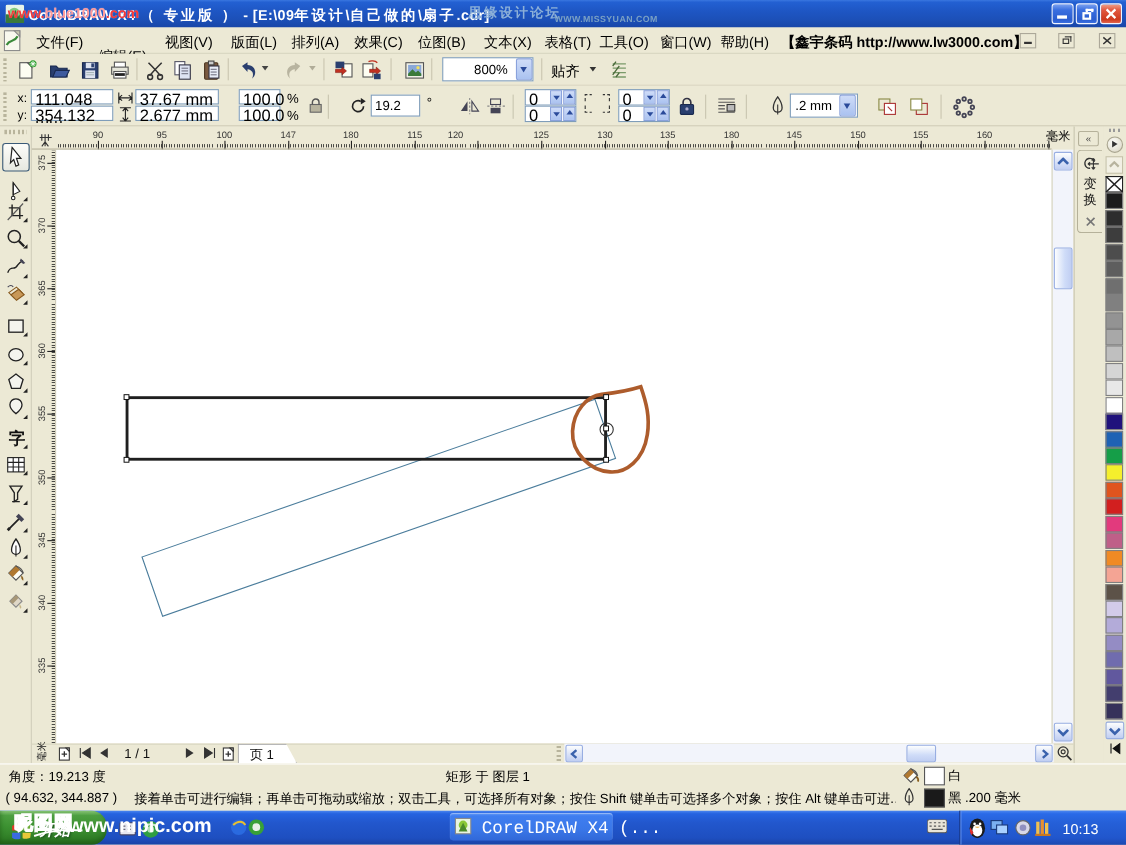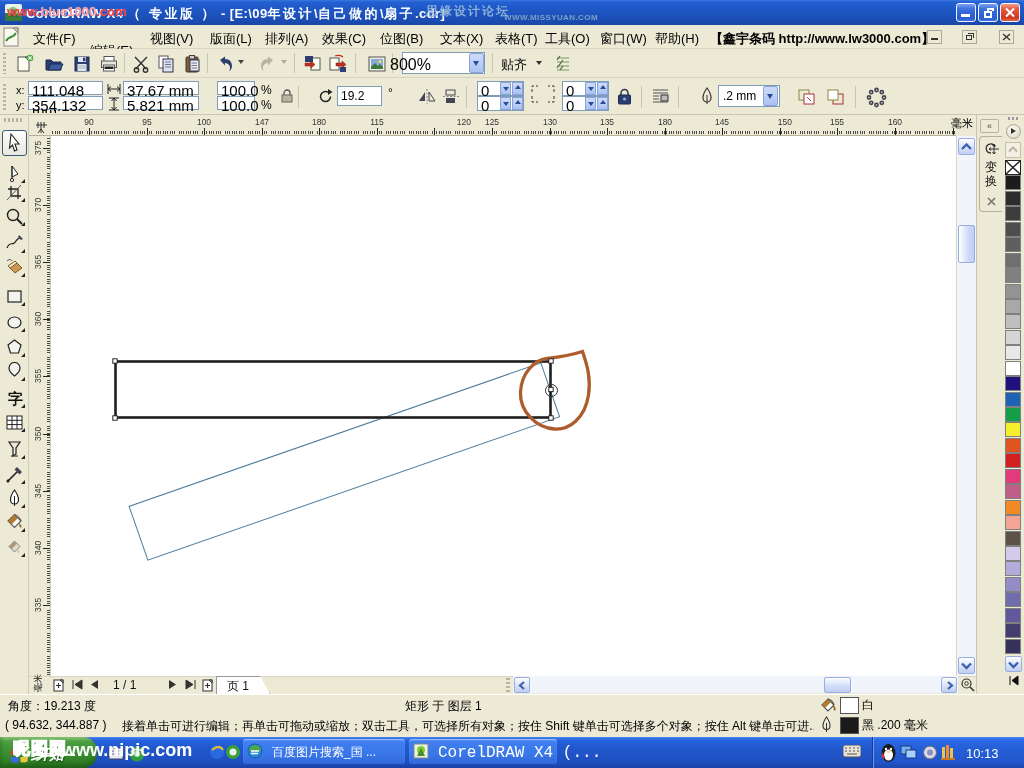--- a/index.html
+++ b/index.html
@@ -156,21 +156,21 @@
     </svg>
 <div class="vsep" style="left:355px;top:4px;height:20px"></div>
 <svg class="abs" style="left:367px;top:5px" width="20" height="20" viewBox="0 0 20 20">
       <rect x="2" y="3" width="16" height="14" fill="#f0f0e6" stroke="#555"></rect>
       <rect x="4" y="5" width="12" height="10" fill="#8aa8d8"></rect>
       <path d="M4 13 L8 9 L11 12 L13 10 L16 13 L16 15 L4 15 Z" fill="#3a7a3a"></path>
       <circle cx="13" cy="7.5" r="1.5" fill="#f0e060"></circle>
     </svg>
 <div class="vsep" style="left:392px;top:4px;height:20px"></div>
 <div class="abs" style="left:402px;top:3px;width:83px;height:22px;background:#fff;border:1px solid #7f9db9"></div>
-<div class="abs" style="left:390px;top:7px;font-size:16px">800%</div>
+<div class="abs" style="left:431px;top:7px;font-size:12px">800%</div>
 <div class="abs" style="left:469px;top:4px;width:15px;height:20px;background:linear-gradient(180deg,#cfdcf8,#aac2f0);border:1px solid #8aa2dc;border-radius:2px"></div>
 <div class="arr" style="left:473px;top:12px;border-left:3.5px solid transparent;border-right:3.5px solid transparent;border-top:5px solid #2a4a9a"></div>
 <div class="vsep" style="left:492px;top:4px;height:20px"></div>
 <div class="abs cjk" style="left:501px;top:7px;font-size:13px">贴齐</div>
 <div class="arr" style="left:536px;top:12px;border-left:3.5px solid transparent;border-right:3.5px solid transparent;border-top:4px solid #333"></div>
 <svg class="abs" style="left:553px;top:5px" width="20" height="20" viewBox="0 0 20 20">
       <path d="M4 4 H16 M4 8 H16 M4 12 H16 M4 16 H16" stroke="#7a9a6a" stroke-width="1.2"></path>
       <path d="M7 2 L4 6 M10 6 L7 10 M7 10 L4 14 M10 12 L7 16" stroke="#4a6a3a" stroke-width="1.2"></path>
     </svg>
 </div>
@@ -180,21 +180,21 @@
 <div class="inbox" style="left:28px;top:3px;width:75px;height:14px">111.048 mm</div>
 <div class="lbl" style="left:16px;top:21px">y:</div>
 <div class="inbox" style="left:28px;top:18px;width:75px;height:14px">354.132 mm</div>
 <svg class="abs" style="left:107px;top:5px" width="14" height="12">
       <path d="M1 1 V11 M13 1 V11 M1 6 H13 M4 3.5 L1 6 L4 8.5 M10 3.5 L13 6 L10 8.5" stroke="#222" stroke-width="1" fill="none"></path>
     </svg>
 <div class="inbox" style="left:123px;top:3px;width:76px;height:14px">37.67 mm</div>
 <svg class="abs" style="left:108px;top:19px" width="12" height="14">
       <path d="M1 1 H11 M1 13 H11 M6 1 V13 M3.5 4 L6 1 L8.5 4 M3.5 10 L6 13 L8.5 10" stroke="#222" stroke-width="1" fill="none"></path>
     </svg>
-<div class="inbox" style="left:123px;top:18px;width:76px;height:14px">5.821 mm</div>
+<div class="inbox" style="left:123px;top:18px;width:76px;height:14px">2.677 mm</div>
 <div class="inbox" style="left:217px;top:3px;width:38px;height:14px">100.0</div>
 <div class="lbl" style="left:261px;top:5px;font-size:12px">%</div>
 <div class="inbox" style="left:217px;top:18px;width:38px;height:14px">100.0</div>
 <div class="lbl" style="left:261px;top:20px;font-size:12px">%</div>
 <svg class="abs" style="left:280px;top:10px" width="14" height="16">
       <rect x="2" y="7" width="10" height="7" fill="#b8b49e" stroke="#666"></rect>
       <path d="M4 7 V5 a3 3 0 0 1 6 0 V7" fill="none" stroke="#555" stroke-width="1.3"></path>
     </svg>
 <div class="vsep" style="left:298px;top:8px;height:22px"></div>
 <svg class="abs" style="left:318px;top:11px" width="15" height="15">
@@ -372,27 +372,27 @@
 <div class="abs cjk" style="left:951px;top:116px;font-size:11px">毫米</div>
 <svg class="abs" style="left:35px;top:121px" width="13" height="13">
     <path d="M1 4 H12 M3 1 V7 M6 1 V12 M9 1 V7 M6 8 L3 12 M6 8 L9 12" stroke="#333" stroke-width="1"></path>
   </svg>
 <div class="abs" style="left:77px;top:117px;width:24px;text-align:center;font-size:8.5px;color:#333">90</div>
 <div class="abs" style="left:135px;top:117px;width:24px;text-align:center;font-size:8.5px;color:#333">95</div>
 <div class="abs" style="left:192px;top:117px;width:24px;text-align:center;font-size:8.5px;color:#333">100</div>
 <div class="abs" style="left:250px;top:117px;width:24px;text-align:center;font-size:8.5px;color:#333">147</div>
 <div class="abs" style="left:307px;top:117px;width:24px;text-align:center;font-size:8.5px;color:#333">180</div>
 <div class="abs" style="left:365px;top:117px;width:24px;text-align:center;font-size:8.5px;color:#333">115</div>
-<div class="abs" style="left:447px;top:117px;width:24px;text-align:right;font-size:8.5px;color:#333">120</div>
+<div class="abs" style="left:407px;top:117px;width:24px;text-align:left;font-size:8.5px;color:#333">120</div>
 <div class="abs" style="left:480px;top:117px;width:24px;text-align:center;font-size:8.5px;color:#333">125</div>
 <div class="abs" style="left:538px;top:117px;width:24px;text-align:center;font-size:8.5px;color:#333">130</div>
 <div class="abs" style="left:595px;top:117px;width:24px;text-align:center;font-size:8.5px;color:#333">135</div>
 <div class="abs" style="left:653px;top:117px;width:24px;text-align:center;font-size:8.5px;color:#333">180</div>
 <div class="abs" style="left:710px;top:117px;width:24px;text-align:center;font-size:8.5px;color:#333">145</div>
-<div class="abs" style="left:768px;top:117px;width:24px;text-align:right;font-size:8.5px;color:#333">150</div>
+<div class="abs" style="left:768px;top:117px;width:24px;text-align:center;font-size:8.5px;color:#333">150</div>
 <div class="abs" style="left:825px;top:117px;width:24px;text-align:center;font-size:8.5px;color:#333">155</div>
 <div class="abs" style="left:883px;top:117px;width:24px;text-align:center;font-size:8.5px;color:#333">160</div>
 <div class="abs" style="left:51px;top:131px;width:905px;height:3px;background:repeating-linear-gradient(90deg,transparent 0 1.4px,#4a4a46 1.4px 2.3px)"></div>
 <div class="abs" style="left:89px;top:128px;width:1px;height:8px;background:#222"></div>
 <div class="abs" style="left:147px;top:128px;width:1px;height:8px;background:#222"></div>
 <div class="abs" style="left:204px;top:128px;width:1px;height:8px;background:#222"></div>
 <div class="abs" style="left:262px;top:128px;width:1px;height:8px;background:#222"></div>
 <div class="abs" style="left:319px;top:128px;width:1px;height:8px;background:#222"></div>
 <div class="abs" style="left:377px;top:128px;width:1px;height:8px;background:#222"></div>
 <div class="abs" style="left:434px;top:128px;width:1px;height:8px;background:#222"></div>
@@ -598,29 +598,20 @@
 <svg class="abs" style="left:30px;top:15px" width="46" height="10">
       <path d="M1 8 Q20 1 45 3" stroke="#fff" stroke-width="1.8" fill="none"></path>
     </svg>
 <div class="abs" style="left:62px;top:3px;color:#fff;font-weight:bold;font-size:18px;font-family:'Liberation Sans',sans-serif">www.nipic.com</div>
 <svg class="abs" style="left:209px;top:6px" width="32" height="18">
       <circle cx="8" cy="9" r="7" fill="#2a6ae0"></circle>
       <path d="M3 7 C7 3 12 3 14 7" fill="none" stroke="#e8c030" stroke-width="1.8"></path>
       <circle cx="24" cy="9" r="7" fill="#38a038"></circle>
       <circle cx="24" cy="9" r="3.5" fill="#e8f0e8"></circle>
     </svg>
-<div class="task" style="left:243px;width:162px;background:linear-gradient(180deg,#5a92f4 0%,#3f7ef0 12%,#3a77e8 60%,#3168d8 100%);box-shadow:inset 0 1px 1px rgba(255,255,255,0.4)">
-      <span style="position:absolute;left:4px;top:4px"><svg width="16" height="16">
-          <circle cx="8" cy="8" r="7" fill="#2a8ae0"></circle>
-          <circle cx="8" cy="8" r="7" fill="none" stroke="#1a5a9a"></circle>
-          <path d="M2 8 a6 6 0 0 1 12 0 Z" fill="#4aa848"></path>
-          <path d="M4 8 h8 M4 10.5 h7" stroke="#fff" stroke-width="1.4"></path>
-        </svg></span>
-      <span class="cjk" style="position:absolute;left:29px;top:5px;color:#fff;white-space:nowrap;overflow:hidden">百度图片搜索_国 ...</span>
-    </div>
 <div class="task" style="left:409px;width:148px;background:linear-gradient(180deg,#5a92f4 0%,#3f7ef0 12%,#3a77e8 60%,#3168d8 100%);box-shadow:inset 0 1px 1px rgba(255,255,255,0.4)">
       <span style="position:absolute;left:4px;top:4px"><svg width="16" height="16">
           <rect x="1" y="1" width="14" height="14" fill="#e8f4e0" stroke="#888"></rect>
           <circle cx="8" cy="7" r="4" fill="#8ac838"></circle>
           <path d="M4 13 L8 5 L12 13Z" fill="#4a8a2a"></path>
         </svg></span>
       <span class="cjk" style="position:absolute;left:29px;top:5px;color:#fff;white-space:nowrap;overflow:hidden"><span style="font-family:'Liberation Mono',monospace;font-size:16px">CorelDRAW X4 (...</span></span>
     </div>
 <svg class="abs" style="left:843px;top:8px" width="18" height="13">
       <rect x="0" y="0" width="18" height="12" rx="2" fill="#e8e4d8" stroke="#555"></rect>

